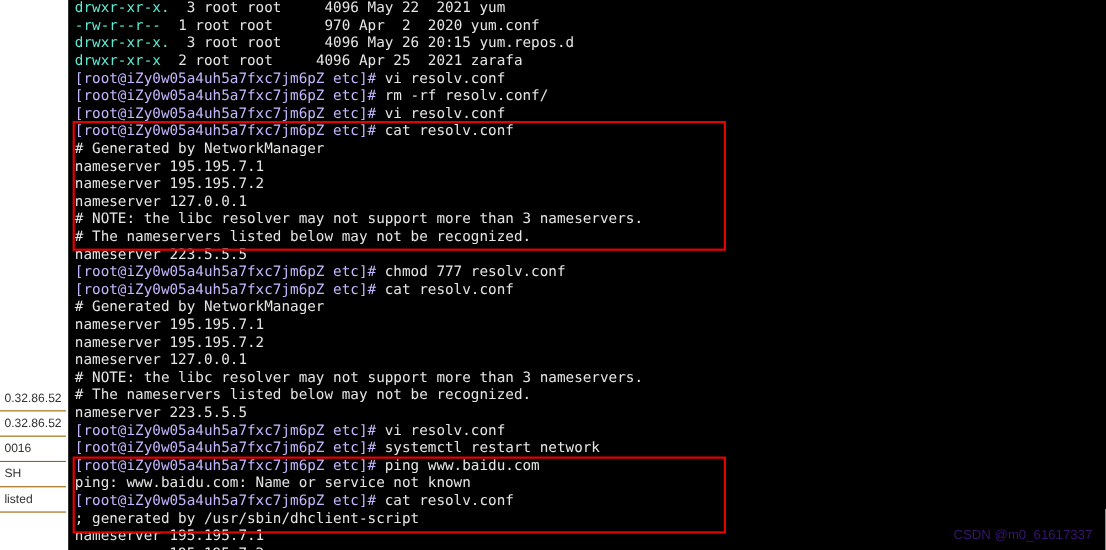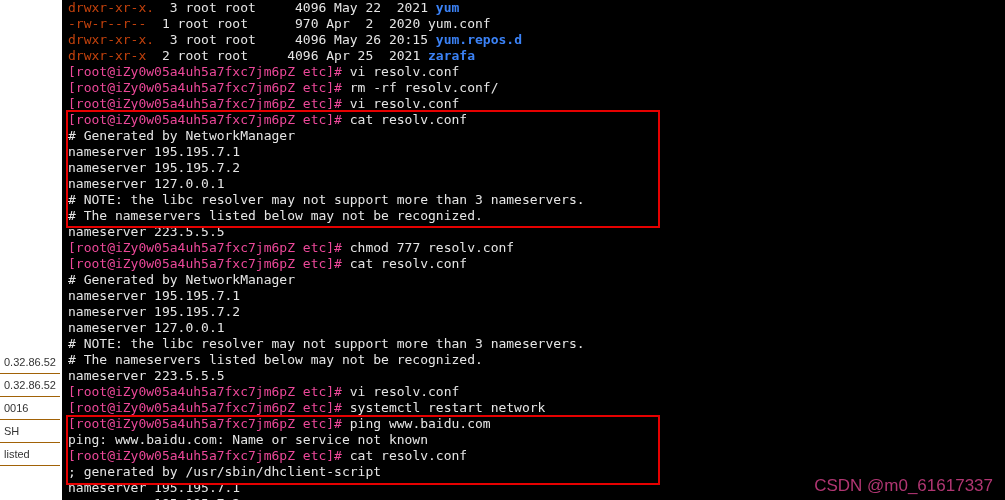--- a/index.html
+++ b/index.html
@@ -1,25 +1,25 @@
 <!DOCTYPE html>
 <html><head>
 <meta charset="utf-8">
 <style>
   html,body{margin:0;padding:0;background:#fff;font-family:Consolas,Menlo,monospace;font-size:13px;line-height:16px}
   .stage{position:relative;width:1005px;height:500px;overflow:hidden}
   .sidebar{position:absolute;left:0;top:351px;width:60px;background:#fff;font-family:Tahoma,sans-serif;font-size:11px;color:#333}
   .sidebar div{padding:3px 4px;border-bottom:1px solid #a16207;white-space:nowrap;overflow:hidden}
   .term{position:absolute;left:62px;top:0;right:0;bottom:0;background:#000;color:#e5e5e5;padding:0 6px;white-space:pre}
   .term .row{height:16px}
-  .perm{color:#c2410c}
-  .blue{color:#3b82f6;font-weight:bold}
-  .prompt,.path{color:#ec4899}
+  .perm{color:#5eead4}
+  .blue{color:#e5e5e5;font-weight:normal}
+  .prompt,.path{color:#c4b5fd}
   .box{position:absolute;border:2px solid #e60000;pointer-events:none}
-  .wm{position:absolute;right:12px;bottom:6px;color:#ec4899;font-family:Tahoma,sans-serif;font-size:17px;opacity:.75}
+  .wm{position:absolute;right:12px;bottom:6px;color:#4c1d95;font-family:Tahoma,sans-serif;font-size:12px;opacity:.75}
 </style>
 </head>
 <body>
 <div class="stage">
 
 <div class="sidebar">
   <div>0.32.86.52</div>
   <div>0.32.86.52</div>
   <div>0016</div>
   <div>SH</div>

